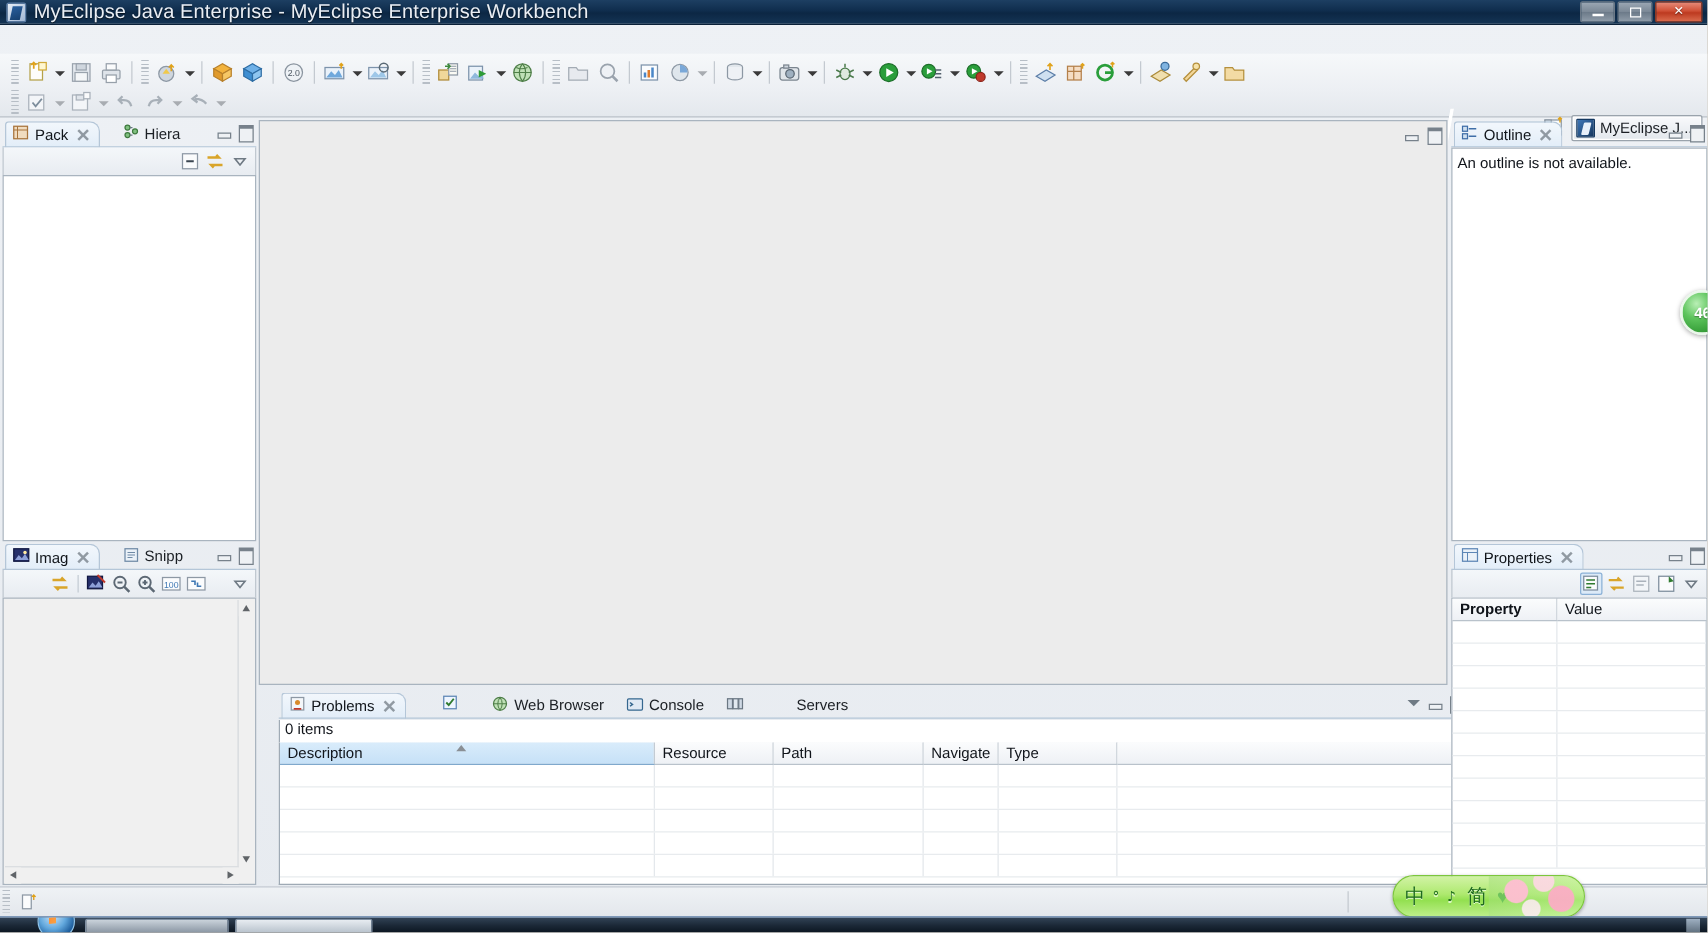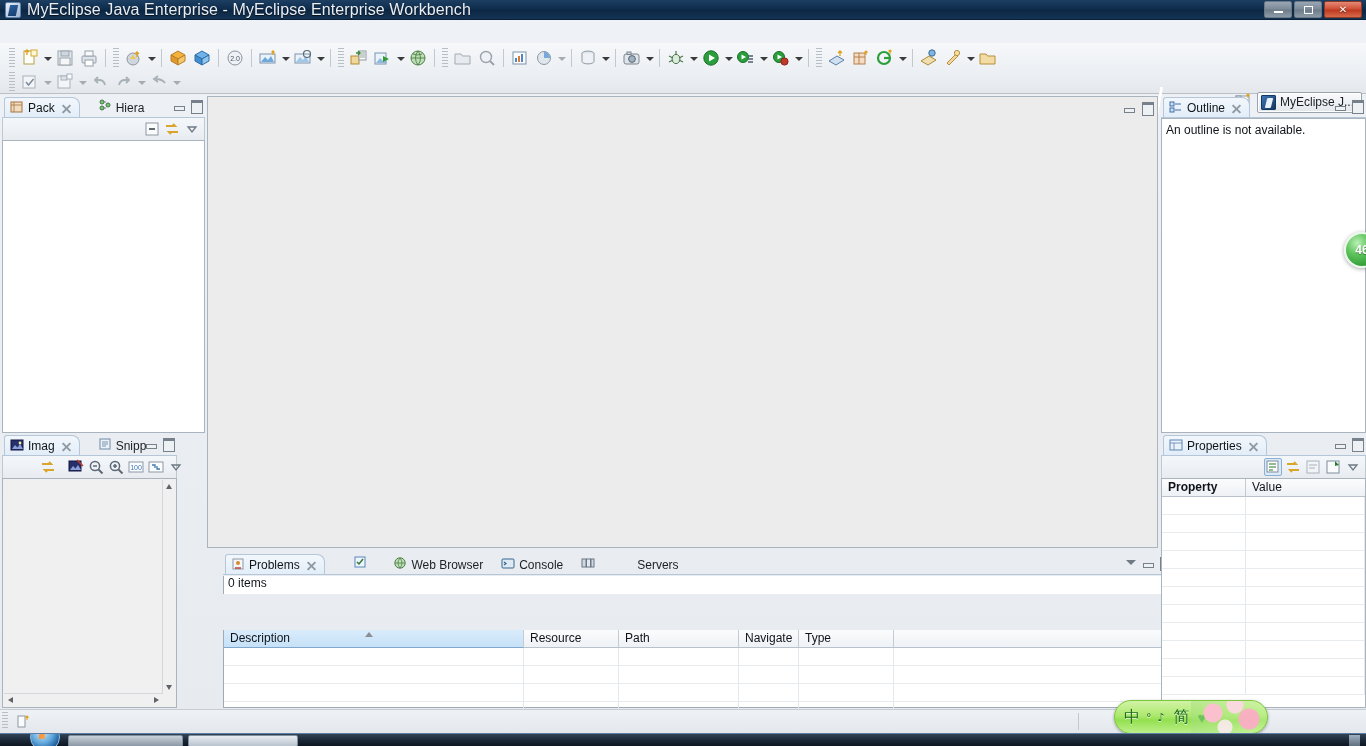--- a/index.html
+++ b/index.html
@@ -126,21 +126,21 @@
   .persp-slash{
     position:absolute; right:195px; top:44px; width:26px; height:46px;
     background: linear-gradient(100deg, transparent 44%, #ffffff 46%, #ffffff 52%, transparent 54%);
     pointer-events:none;
   }
 
   
   .panel { position:absolute; }
   .panel-tabs {
     position:relative; height:22px;
-    display:flex; align-items:flex-end;
+    display:flex; align-items:center;
   }
   .vtab {
     display:flex; align-items:center; gap:4px;
     height:21px; padding:0 7px 0 5px;
     font-size:12px; color:#11151a; white-space:nowrap;
     position:relative;
   }
   .vtab.active{
     background: linear-gradient(180deg,#f2f7fc 0%, #e2edf8 100%);
     border:1px solid #b4c6d8; border-bottom:none;
@@ -196,21 +196,21 @@
   }
   .editor-ctrls{ position:absolute; right:3px; top:3px; display:flex; gap:4px; }
 
   
   #problems-panel{ position:absolute; left:223px; top:553px; width:951px; height:155px; }
   .items-count{
     position:absolute; left:4px; top:0px; font-size:12px; color:#10141a;
   }
   .ptable{
     position:absolute; left:0; right:0; top:0; bottom:0;
-    background:#fff; border:1px solid #9faab5; border-top:none;margin-top:36px;
+    background:#fff; border:1px solid #9faab5; border-top:none;
   }
   .phead{ display:flex; height:18px; }
   .pcol{
     font-size:12px; color:#10141a; padding:1px 6px;
     border-right:1px solid #c3cbd3;
     background: linear-gradient(180deg,#fbfcfd,#eef1f5);
     border-bottom:1px solid #b9c2cb;
     position:relative; white-space:nowrap;
   }
   .pcol.sorted{
@@ -225,21 +225,21 @@
   .prow{ height:18px; border-bottom:1px solid #e8ebee; display:flex; }
   .pcell{ border-right:1px solid #e4e8ec; }
 
   
   #outline-panel{ position:absolute; left:1161px; top:96px; width:205px; height:337px; }
   .outline-msg{ position:absolute; left:4px; top:4px; font-size:12px; color:#10141a; }
   #properties-panel{ position:absolute; left:1161px; top:434px; width:205px; height:274px; }
 
   
   #package-panel{ position:absolute; left:2px; top:96px; width:203px; height:337px; }
-  #image-panel{ position:absolute; left:2px; top:434px; width:175px; height:274px; }
+  #image-panel{ position:absolute; left:2px; top:434px; width:203px; height:274px; }
 
   
   .sb-v{
     position:absolute; right:1px; top:1px; bottom:13px; width:13px;
     background:#f0f0f0; border-left:1px solid #d4d8dc;
   }
   .sb-h{
     position:absolute; left:1px; right:13px; bottom:1px; height:13px;
     background:#f0f0f0; border-top:1px solid #d4d8dc;
   }

